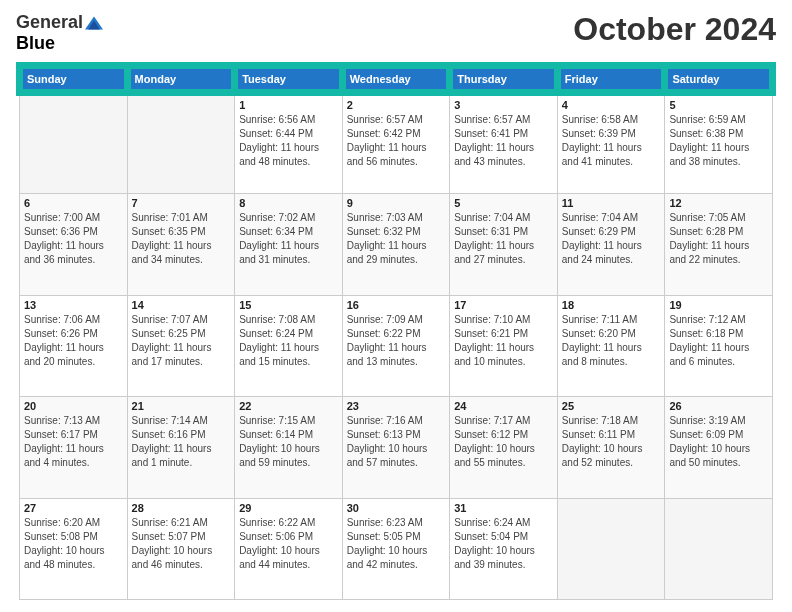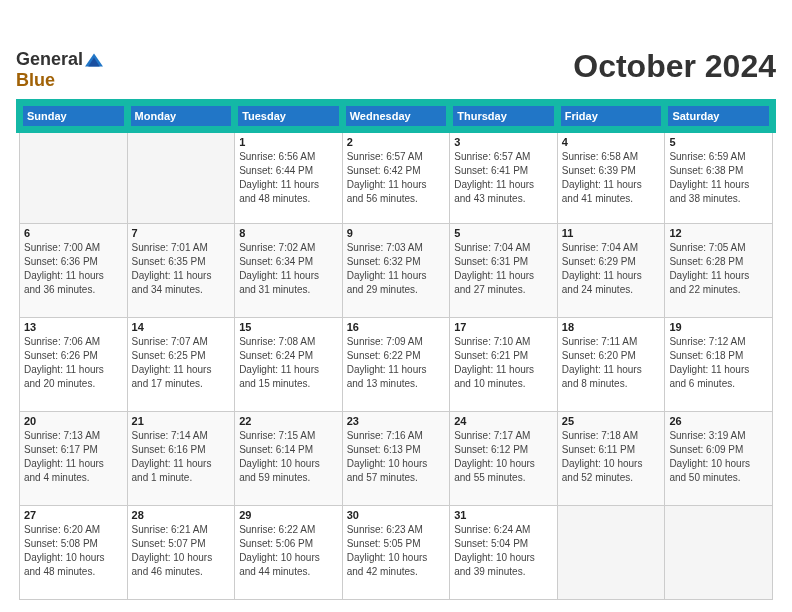--- a/index.html
+++ b/index.html
@@ -15,36 +15,35 @@
       height: 612px;
       padding: 12px 16px 12px 16px;
       display: flex;
       flex-direction: column;
     }
     .header {
       display: flex;
       justify-content: space-between;
       align-items: flex-start;
       margin-bottom: 8px;
-      margin-top: 37px;
     }
     .logo {
       display: flex;
       flex-direction: column;
       align-items: flex-start;
     }
     .logo-general {
       font-size: 18px;
       font-weight: bold;
       color: #333;
     }
     .logo-blue {
       font-size: 18px;
       font-weight: bold;
-      color: #a16207;
+      color: #000000;
     }
     .logo-icon {
       display: inline-block;
       width: 18px;
       height: 14px;
       margin-left: 2px;
       vertical-align: middle;
     }
     .logo-row {
       display: flex;

